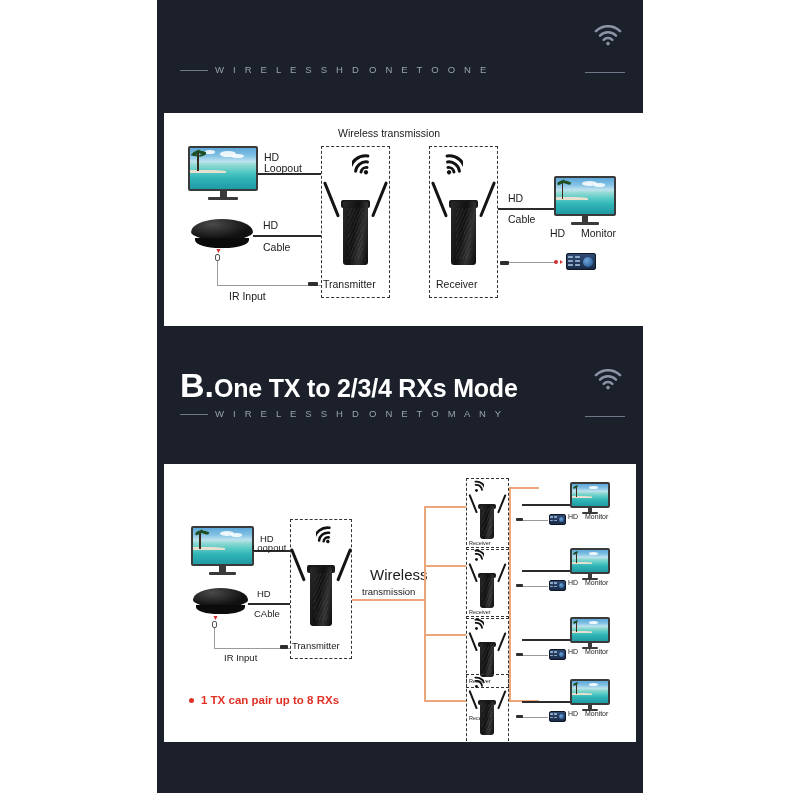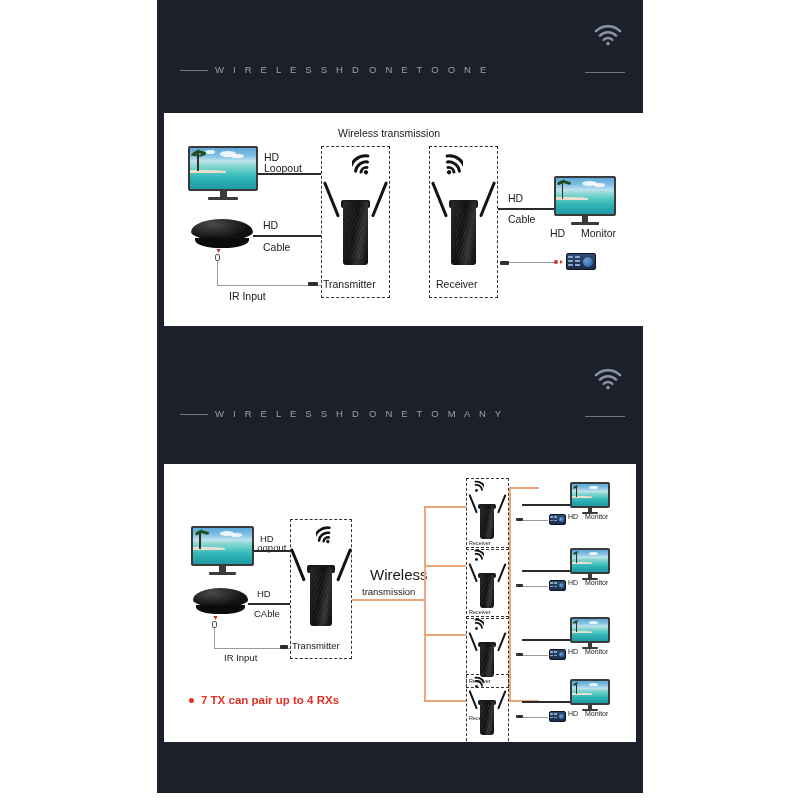--- a/index.html
+++ b/index.html
@@ -300,20 +300,23 @@
       <div class="key" style="left:30%; top:18%; width:16%; height:12%;"></div>
       <div class="key" style="left:8%;  top:40%; width:16%; height:12%;"></div>
       <div class="key" style="left:30%; top:40%; width:16%; height:12%;"></div>
       <div class="key" style="left:8%;  top:62%; width:16%; height:12%;"></div>
       <div class="key" style="left:30%; top:62%; width:16%; height:12%;"></div>
       <div class="dial" style="left:56%; top:22%; width:34%; height:58%;"></div>
     </div>
   </div>
 
   <div class="sec-header" style="top:366px; height:60px;">
+    <div class="hdr-title" style="top:0;">
+      <span class="hdr-letter">B</span><span class="hdr-dot">.</span><span class="hdr-main">One TX to 2/3/4 RXs Mode</span>
+    </div>
 
     <div class="wifi-ico" style="left:437px; top:3px;">
       <svg viewBox="0 0 28 21">
         <path d="M2 6.2 A17 17 0 0 1 26 6.2" fill="none" stroke="#8a94a6" stroke-width="2.6" stroke-linecap="round"></path>
         <path d="M6 10.6 A11.2 11.2 0 0 1 22 10.6" fill="none" stroke="#8a94a6" stroke-width="2.6" stroke-linecap="round"></path>
         <path d="M9.7 14.8 A6 6 0 0 1 18.3 14.8" fill="none" stroke="#8a94a6" stroke-width="2.6" stroke-linecap="round"></path>
         <circle cx="14" cy="18.6" r="1.8" fill="#8a94a6"></circle>
       </svg>
     </div>
 
@@ -551,17 +554,17 @@
         <div class="palm-trunk" style="left:11%; top:13%; width:3%; height:44%;"></div>
         <div class="palm-leaf" style="left:3%; top:8%; width:14%; height:8%; transform:rotate(-25deg);"></div>
       </div>
       <div class="stand-neck" style="left:45%; bottom:-4px; width:11%; height:4px;"></div>
       <div class="stand-base" style="left:30%; bottom:-6px; width:40%; height:2.4px;"></div>
     </div>
     <div class="lbl" style="left:404px; top:246px; font-size:7px;">HD</div>
     <div class="lbl" style="left:421px; top:246px; font-size:7px;">Monitor</div>
 
     <div class="note" style="left:25px; top:230px;">
-      <span class="dot"></span><span>7 TX can pair up to 4 RXs</span>
+      <span class="dot"></span><span>1 TX can pair up to 8 RXs</span>
     </div>
   </div>
 
 </div>
 
 </body></html>

